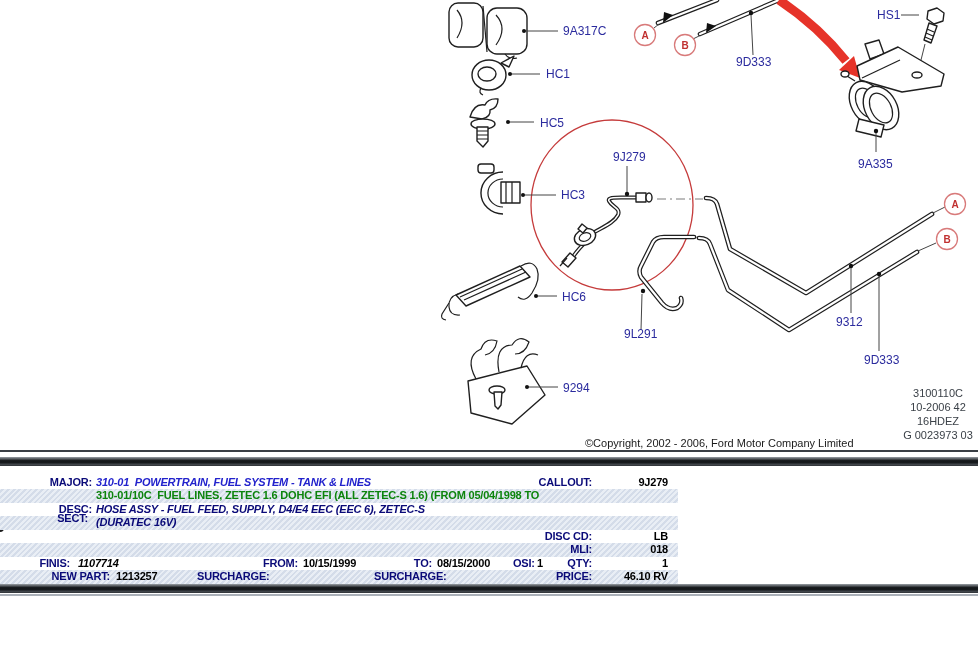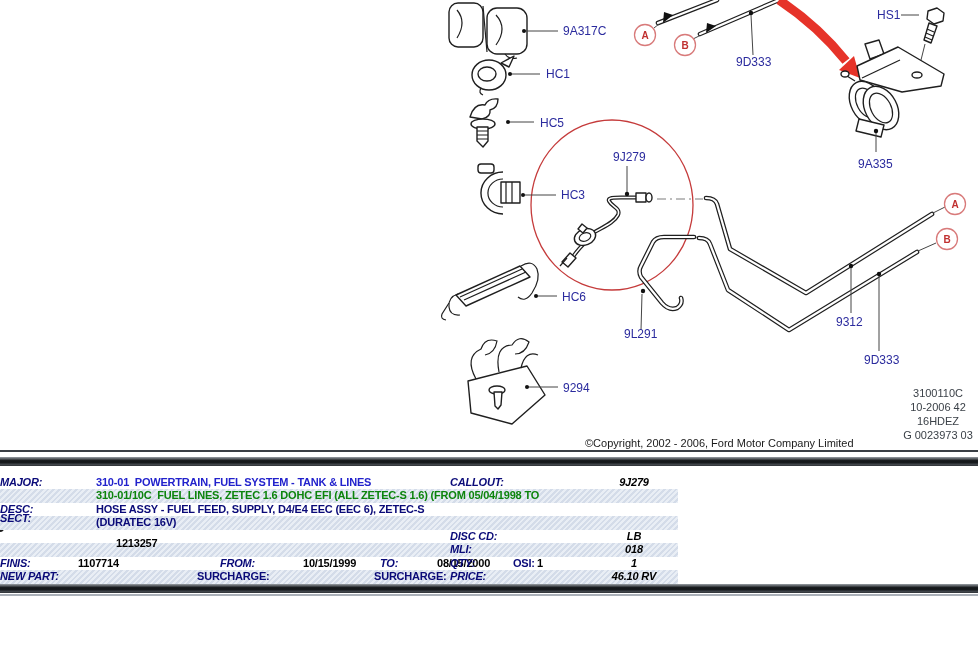--- a/index.html
+++ b/index.html
@@ -33,24 +33,24 @@
   .bar-top{top:457px;}
   .bar-bottom{top:583.5px;}
   .gray-line{position:absolute;left:0;top:593.5px;width:978px;height:2px;background:#aab0b8;}
   
   .prow{position:absolute;left:0;width:678px;height:13.5px;}
   .prow-alt{background:repeating-linear-gradient(315deg,#e9eef5 0px,#e9eef5 2px,#d4dce9 2px,#d4dce9 4px);}
   .pt{position:absolute;font-size:11px;font-weight:bold;line-height:13.5px;height:13.5px;
       white-space:pre;letter-spacing:-0.2px;}
   .lab{color:#0a0a78;}
   .blk{color:#000000;text-align:center;}
-  .blu{color:#2222cc;}
+  .blu{color:#2222cc;font-style:italic;}
   .grn{color:#0c840c;text-align:right;}
-  .ra{font-style:italic;}
-  .ital{}
+  .ra{text-align:right;}
+  .ital{font-style:italic;}
   .cursor-frag{position:absolute;left:0;top:523px;width:4px;height:9px;background:#1b1b1b;
       border-radius:0 4px 4px 0;}
 </style>
 </head>
 <body>
 
 <svg id="diagram" width="978" height="452" viewBox="0 0 978 452">
 
   <g>
     <rect class="part" x="449" y="3" width="34" height="44" rx="9"></rect>
@@ -276,18 +276,18 @@
   <span class="pt lab ra" style="top:556.5px;left:220px;width:78px">FROM:</span>
   <span class="pt blk" style="top:556.5px;left:303px">10/15/1999</span>
   <span class="pt lab ra" style="top:556.5px;left:380px;width:52px">TO:</span>
   <span class="pt blk" style="top:556.5px;left:437px">08/15/2000</span>
   <span class="pt lab" style="top:556.5px;left:513px">OSI:</span>
   <span class="pt blk" style="top:556.5px;left:537px">1</span>
   <span class="pt lab ra" style="top:556.5px;left:450px;width:142px">QTY:</span>
   <span class="pt blk ra" style="top:556.5px;left:600px;width:68px">1</span>
 
   <span class="pt lab ra" style="top:570px;left:0;width:110px">NEW PART:</span>
-  <span class="pt blk" style="top:537px;left:116px">1213257</span>
+  <span class="pt blk" style="top:570px;left:116px">1213257</span>
   <span class="pt lab" style="top:570px;left:197px">SURCHARGE:</span>
   <span class="pt lab" style="top:570px;left:374px">SURCHARGE:</span>
   <span class="pt lab ra" style="top:570px;left:450px;width:142px">PRICE:</span>
   <span class="pt blk ra" style="top:570px;left:600px;width:68px">46.10 RV</span>
 </div>
 
 </body></html>

